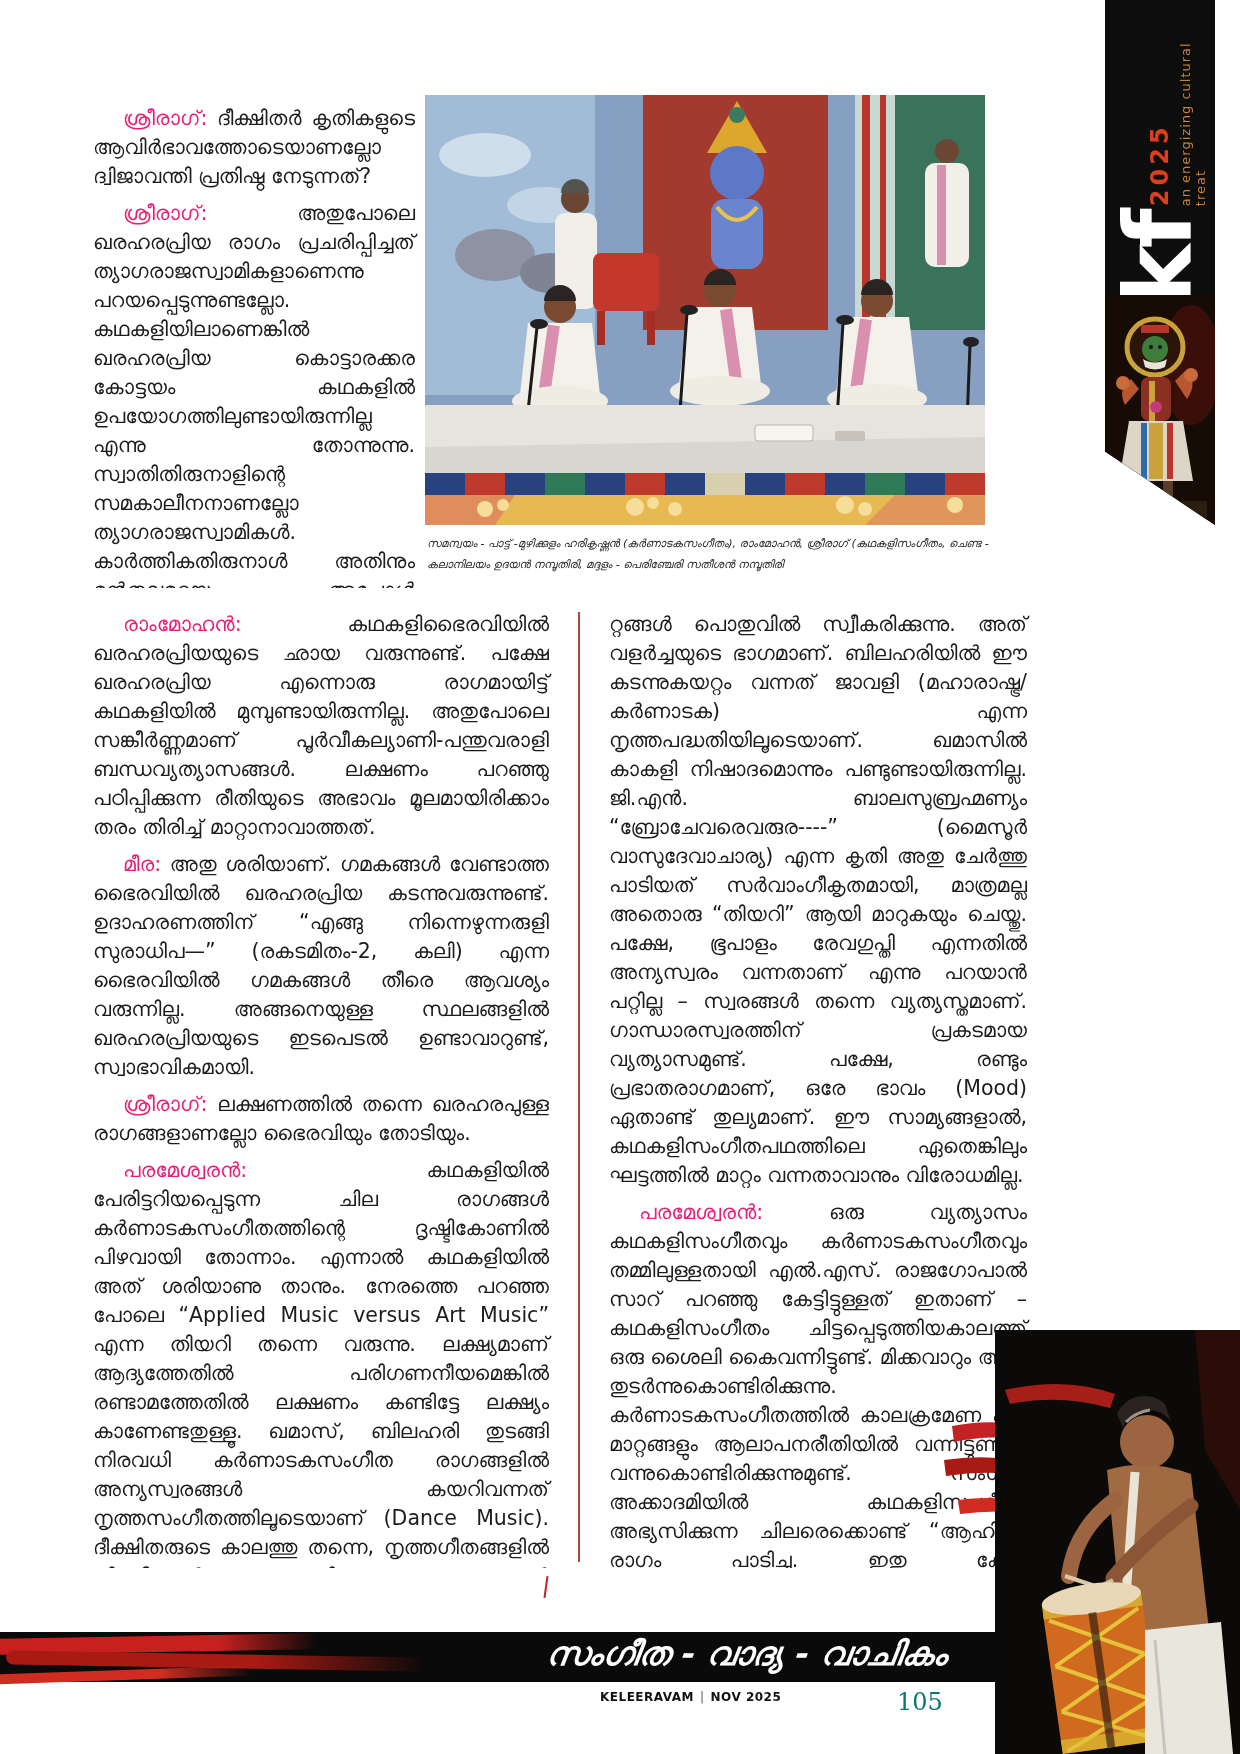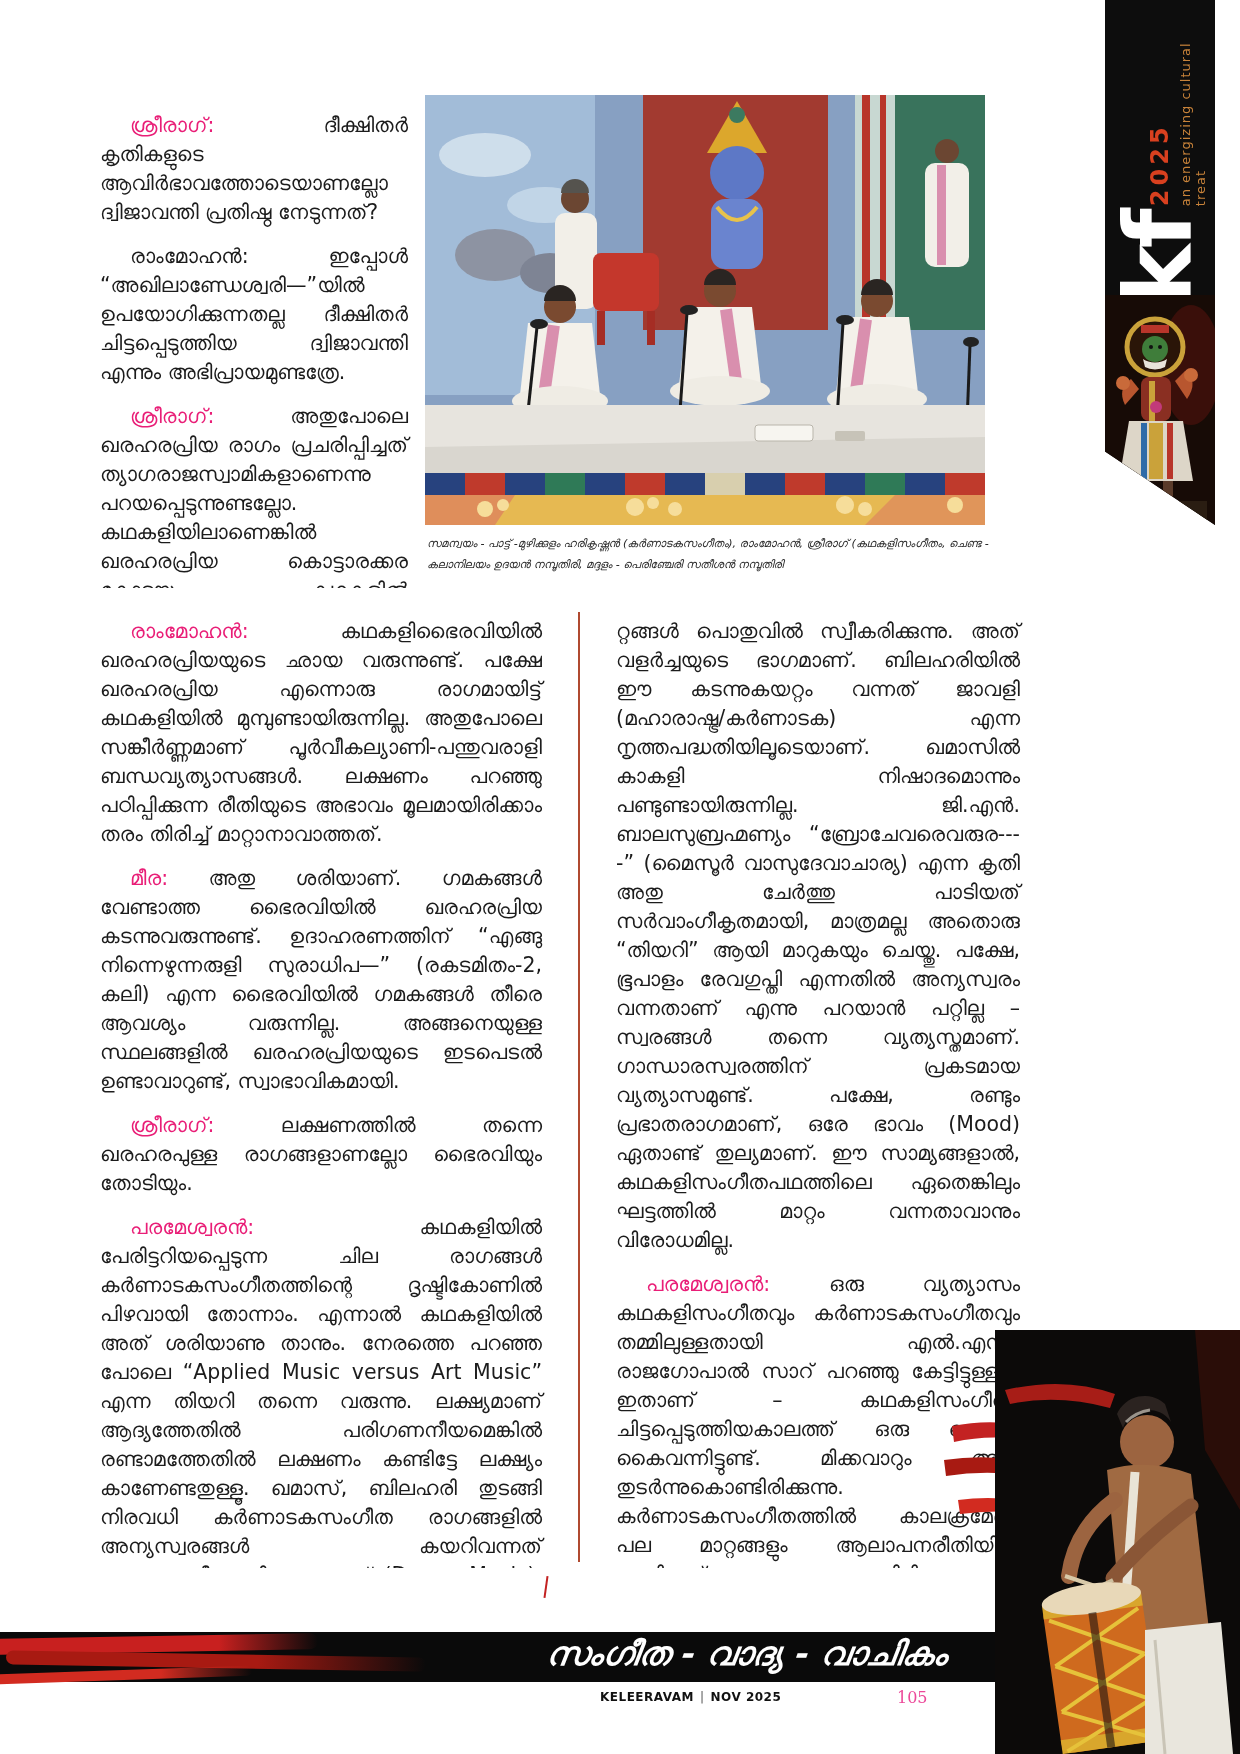--- a/index.html
+++ b/index.html
@@ -1,21 +1,21 @@
 <!DOCTYPE html>
 <html><head>
 <meta charset="utf-8">
 <style>
   html,body{margin:0;padding:0;background:#ffffff;}
   #page{position:relative;width:1240px;height:1754px;background:#ffffff;overflow:hidden;
         font-family:"DejaVu Sans","Liberation Sans",sans-serif;color:#1c1c1c;}
 
   
   .bodytext{font-size:20.5px;line-height:29px;text-align:justify;color:#1c1c1c;}
-  .bodytext p{margin:15px;text-indent:30px;}
+  .bodytext p{margin:8px;text-indent:30px;}
   .bodytext p.no-indent{text-indent:0;}
   .speaker{color:#e91e77;}
   .speaker.plain-speaker{color:#1c1c1c;}
 
   #intro-column{position:absolute;left:85px;top:96px;width:338px;height:492px;overflow:hidden;}
   #left-column {position:absolute;left:85px;top:602px;width:472px;height:966px;overflow:hidden;}
   #right-column{position:absolute;left:601px;top:602px;width:434px;height:966px;overflow:hidden;}
   #column-divider{position:absolute;left:578px;top:612px;width:2px;height:950px;background:#b04a30;}
 
   
@@ -42,37 +42,36 @@
   #kathakali-photo{position:absolute;left:0;top:295px;width:110px;height:230px;}
 
   
   #bottom-strip{position:absolute;left:0;top:1632px;width:1240px;height:50px;background:#0a0a0a;}
   .brush{position:absolute;border-radius:8px;}
   #strip-title{position:absolute;right:292px;top:2px;color:#ffffff;font-size:33px;font-weight:bold;
                font-style:italic;transform:skewX(-8deg);white-space:nowrap;}
   #footer-line{position:absolute;left:600px;top:1690px;font-size:12px;letter-spacing:0.5px;
                font-weight:bold;color:#111;}
   #footer-line .sep{font-weight:normal;color:#555;padding:0 6px;}
-  #page-number{position:absolute;left:897px;top:1688px;font-size:16px;color:#ec4899;
+  #page-number{position:absolute;left:897px;top:1688px;font-size:24px;color:#0f766e;
                font-family:"DejaVu Serif","Liberation Serif",serif;font-weight:normal;}
   #drummer-photo{position:absolute;left:995px;top:1330px;width:245px;height:424px;z-index:5;}
   #paint-cluster{position:absolute;left:938px;top:1408px;width:120px;height:135px;z-index:4;}
   #paint-tick{position:absolute;left:545px;top:1576px;width:2px;height:22px;background:#c32222;
               transform:rotate(8deg);}
 </style>
 </head>
 <body>
 
 <div id="page">
 
   <div id="intro-column" class="bodytext">
 
       <p><span class="speaker">ശ്രീരാഗ്: </span><span>ദീക്ഷിതർ കൃതികളുടെ ആവിർഭാവത്തോടെയാണല്ലോ ദ്വിജാവന്തി പ്രതിഷ്ഠ നേടുന്നത്?</span></p>
 
-      <p><span class="speaker plain-speaker">രാംമോഹൻ: </span><span>ഇപ്പോൾ “അഖിലാണ്ഡേശ്വരി—”യിൽ ഉപയോഗിക്കുന്നതല്ല ദീക്ഷിതർ ചിട്ടപ്പെടുത്തിയ ദ്വിജാവന്തി എന്നും അഭിപ്രായമുണ്ടത്രേ.</span></p>
 
       <p><span class="speaker">ശ്രീരാഗ്: </span><span>അതുപോലെ ഖരഹരപ്രിയ രാഗം പ്രചരിപ്പിച്ചത് ത്യാഗരാജസ്വാമികളാണെന്നു പറയപ്പെടുന്നുണ്ടല്ലോ. കഥകളിയിലാണെങ്കിൽ ഖരഹരപ്രിയ കൊട്ടാരക്കര കോട്ടയം കഥകളിൽ ഉപയോഗത്തിലുണ്ടായിരുന്നില്ല എന്നു തോന്നുന്നു. സ്വാതിതിരുനാളിന്റെ സമകാലീനനാണല്ലോ ത്യാഗരാജസ്വാമികൾ. കാർത്തികതിരുനാൾ അതിനും മുൻതലമുറയും. അപ്പോൾ കർണാടകസംഗീതത്തിലെ പല രാഗങ്ങളു</span></p>
     </div>
 
   <div id="performance-photo">
     <svg width="560" height="430" viewBox="0 0 560 430">
 
       <rect width="560" height="310" fill="#87a0c2"></rect>
       <rect x="0" y="0" width="170" height="300" fill="#a2bcd8"></rect>
       <ellipse cx="60" cy="60" rx="46" ry="22" fill="#d9e6f0" opacity="0.8"></ellipse>

